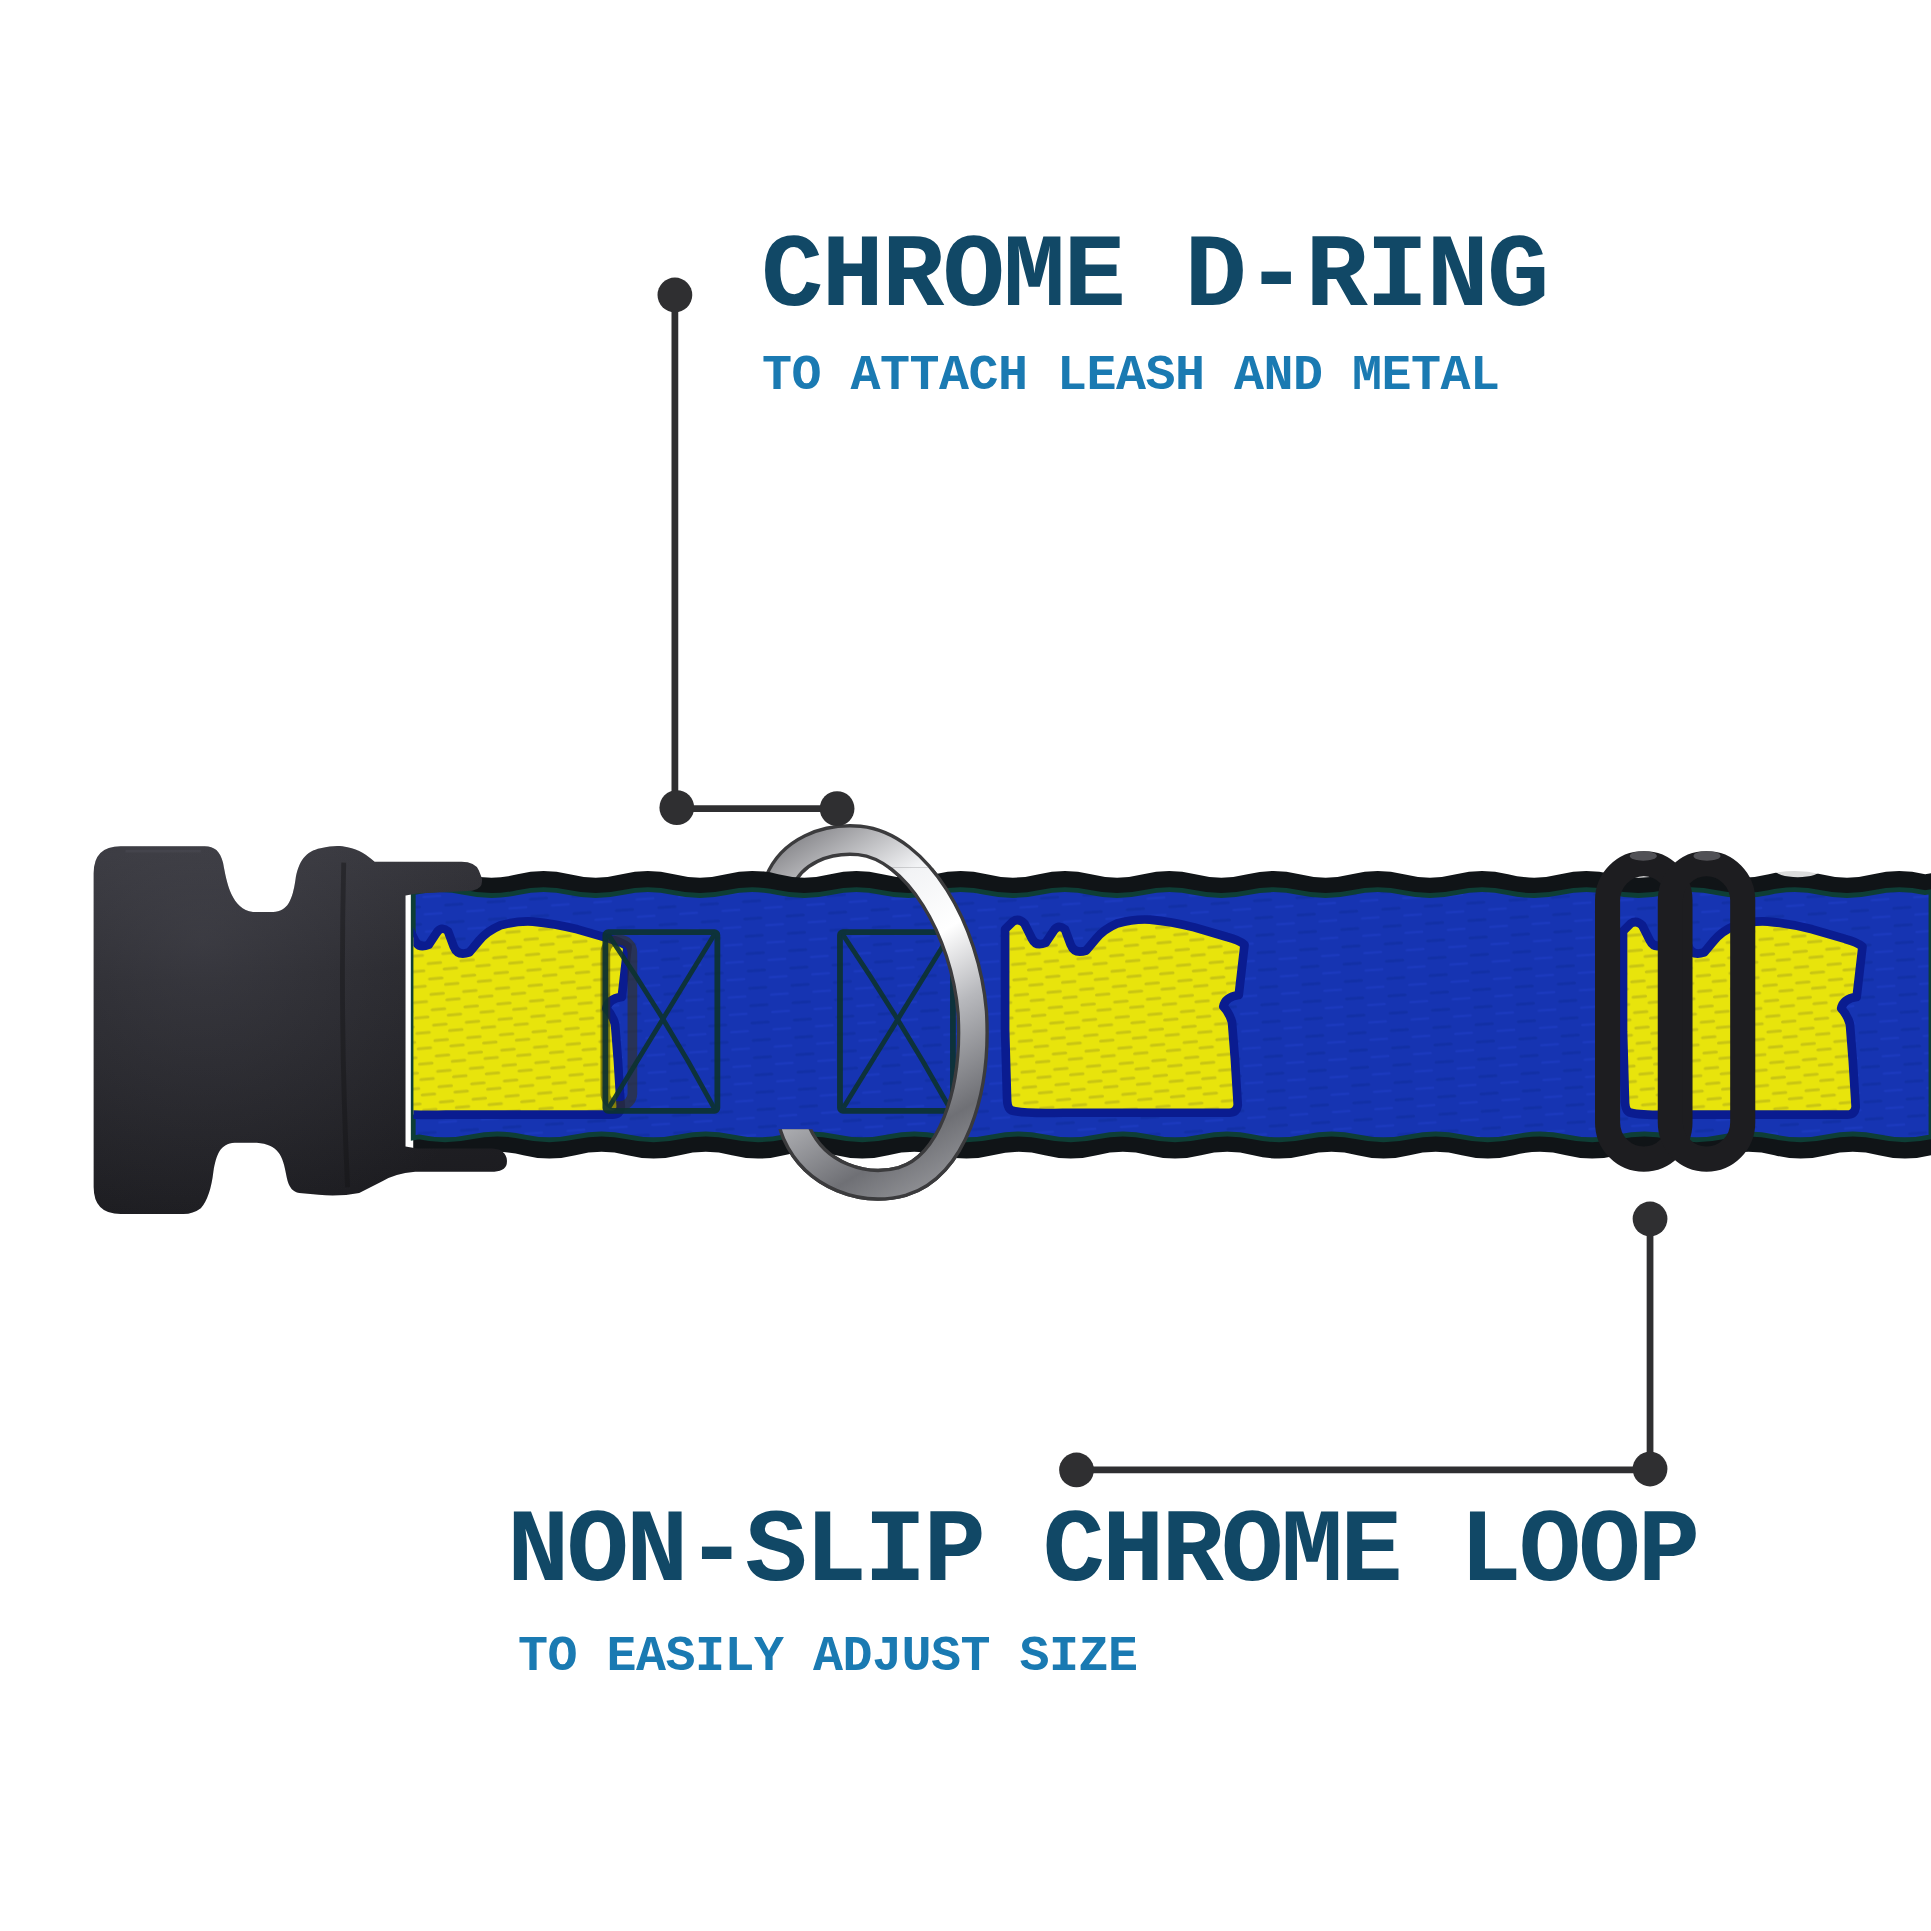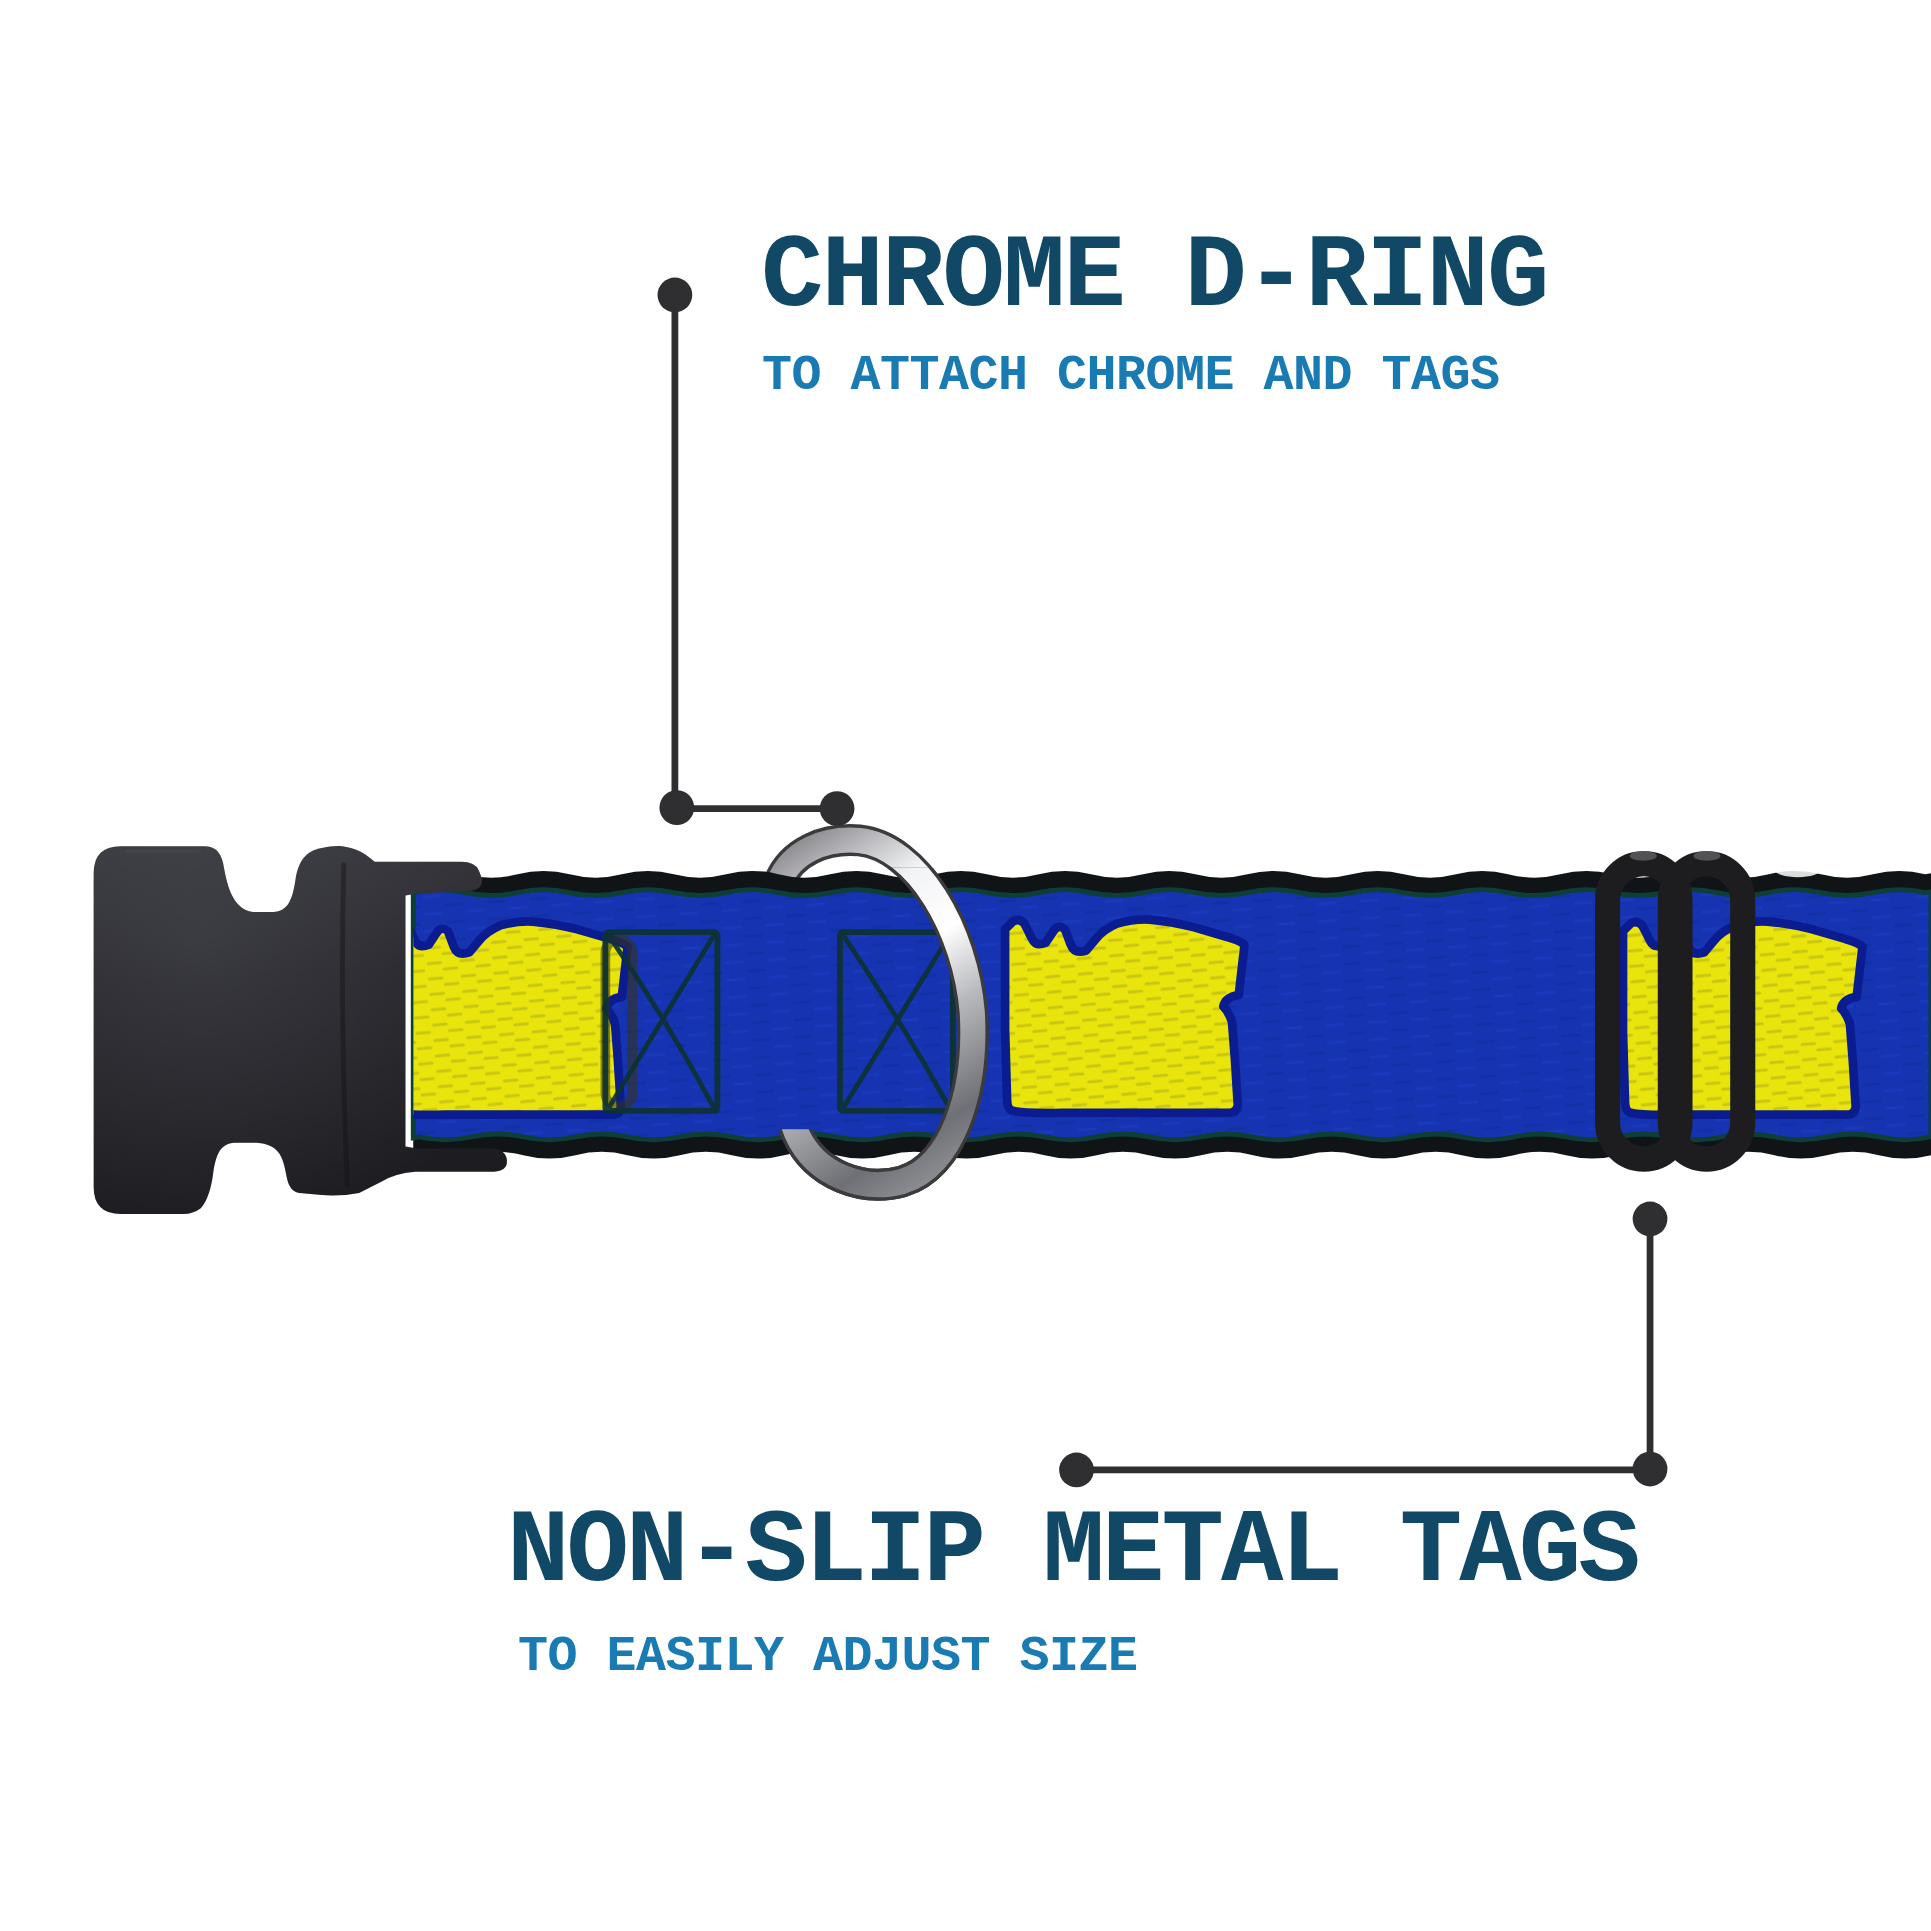--- a/index.html
+++ b/index.html
@@ -138,22 +138,22 @@
       <line x1="1709" y1="1219" x2="1709" y2="1478" stroke-width="7"></line>
       <line x1="1115" y1="1479" x2="1709" y2="1479" stroke-width="7"></line>
       <circle cx="1709" cy="1219" r="18" stroke="none"></circle>
       <circle cx="1709" cy="1478" r="18" stroke="none"></circle>
       <circle cx="1115" cy="1479" r="18" stroke="none"></circle>
     </g>
   </svg>
 
   <div class="ann ann-top">
     <div class="title">CHROME D-RING</div>
-    <div class="sub">TO ATTACH CHROME AND TAGS</div>
+    <div class="sub">TO ATTACH LEASH AND METAL</div>
   </div>
 
   <div class="ann ann-bottom">
-    <div class="title">NON-SLIP METAL TAGS</div>
+    <div class="title">NON-SLIP CHROME LOOP</div>
     <div class="sub">TO EASILY ADJUST SIZE</div>
   </div>
 
 </div>
 
 
 </body></html>

